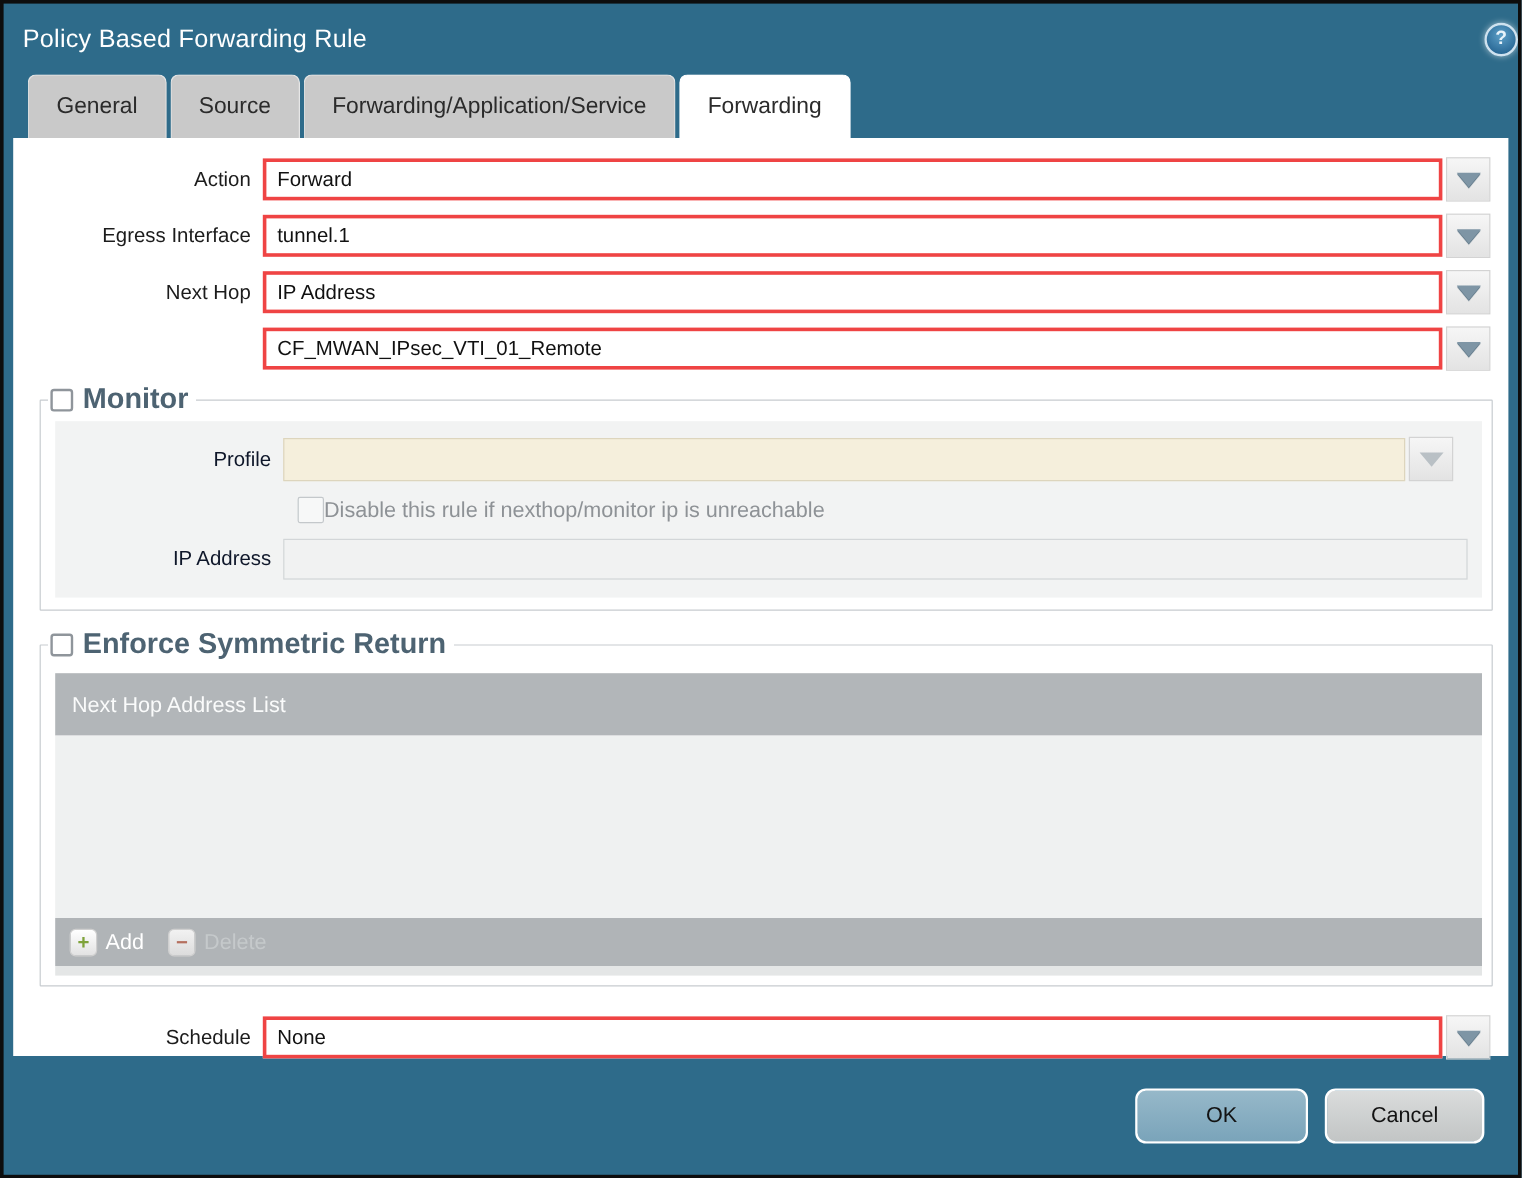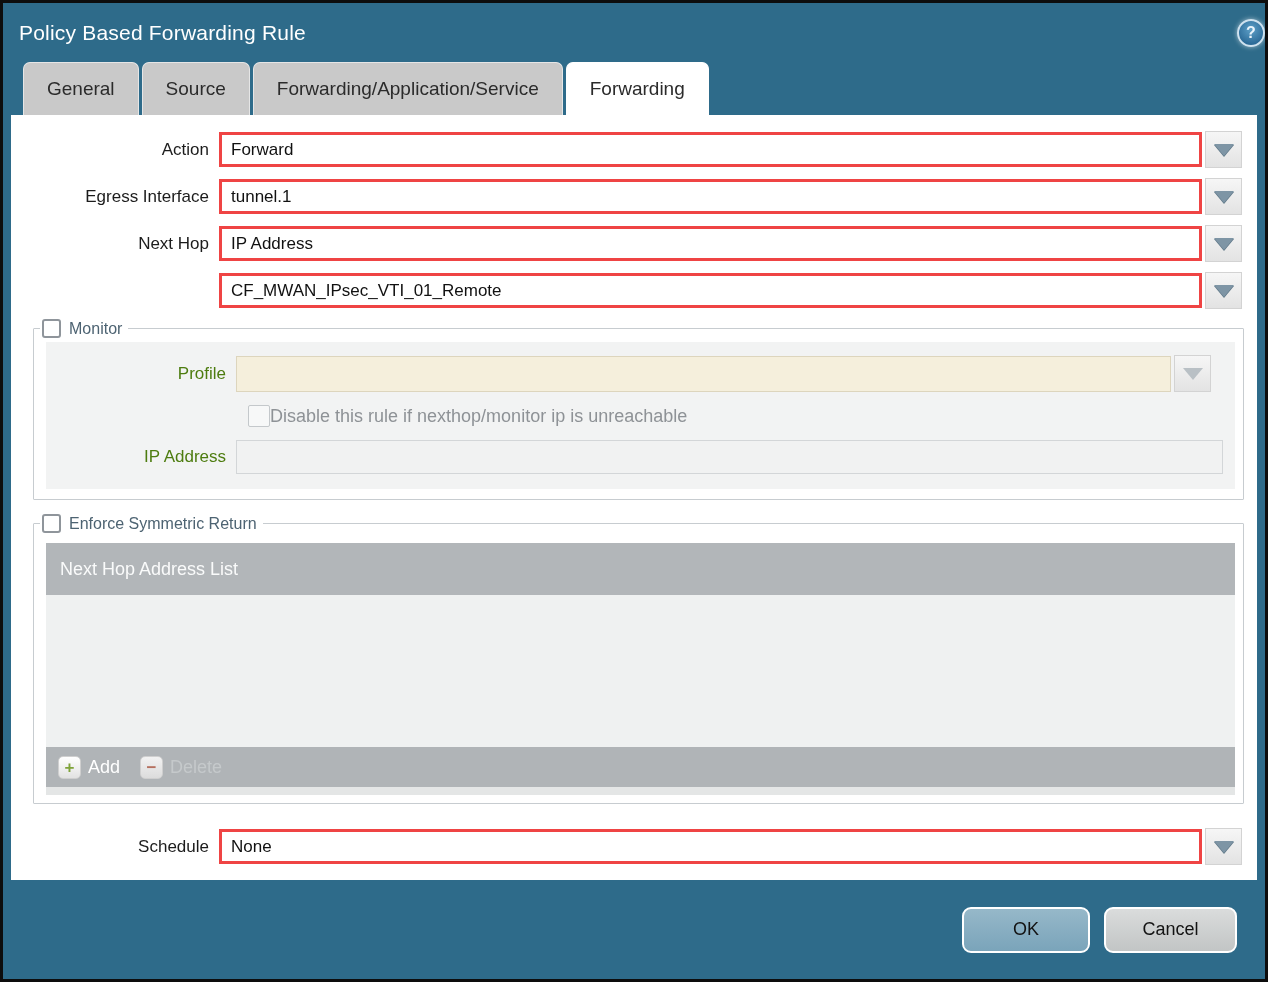--- a/index.html
+++ b/index.html
@@ -63,29 +63,29 @@
     filter:drop-shadow(0 1px 0 #5c7585);
   }
   .dd-btn.disabled .caret { border-top-color:#b9c0c5; filter:none; }
   
   fieldset {
     margin:8px 13px 0 22px; padding:2px 6px 8px 6px;
     border:1px solid #c7ccd0; border-radius:1px;
   }
   legend {
     display:flex; align-items:center; gap:8px; padding:0 6px 0 2px;
-    font-size:16px; font-weight:normal; color:#4d6372;
+    font-size:24px; font-weight:bold; color:#4d6372;
   }
   .cb {
     width:19px; height:19px; border:2px solid #8f959b; border-radius:3px;
     background:#ffffff; display:inline-block;
   }
   .panel { background:#f2f3f3; margin:2px 2px 2px 6px; padding:13px 0 15px 0; }
   .panel .form-row { margin:0 0 0 0; }
-  .panel .form-label { width:190px; color:#4d7c0f; }
+  .panel .form-label { width:190px; color:#0f172a; }
   .input-cream {
     flex:1; height:36px; border:1px solid #ddd5bd; background:#f5efdc;
     display:flex; align-items:center; padding:0 9px; font-size:17px;
   }
   .input-disabled {
     flex:1; height:34px; border:1px solid #d3d6d8; background:#f1f2f2;
     display:flex; align-items:center; padding:0 9px; font-size:17px;
   }
   .sub-check-row {
     display:flex; align-items:center; gap:0;
@@ -125,21 +125,21 @@
   .footerbar {
     height:99px; display:flex; align-items:center; justify-content:flex-end;
     gap:14px; padding-right:28px;
   }
   .btn {
     height:46px; border-radius:9px; border:2px solid #ffffff;
     font-size:18px; color:#131313;
     display:flex; align-items:center; justify-content:center;
     cursor:default;
   }
-  .btn.ok { width:128px; background:linear-gradient(#96b8c9,#7aa4ba); }
+  .btn.ok { width:144px; background:linear-gradient(#96b8c9,#7aa4ba); }
   .btn.cancel { width:133px; background:linear-gradient(#dadcdc,#c2c5c5); }
 </style>
 </head>
 <body>
 
 <div class="titlebar">
   <div class="title">Policy Based Forwarding Rule</div>
   <div class="help">?</div>
 </div>
 

